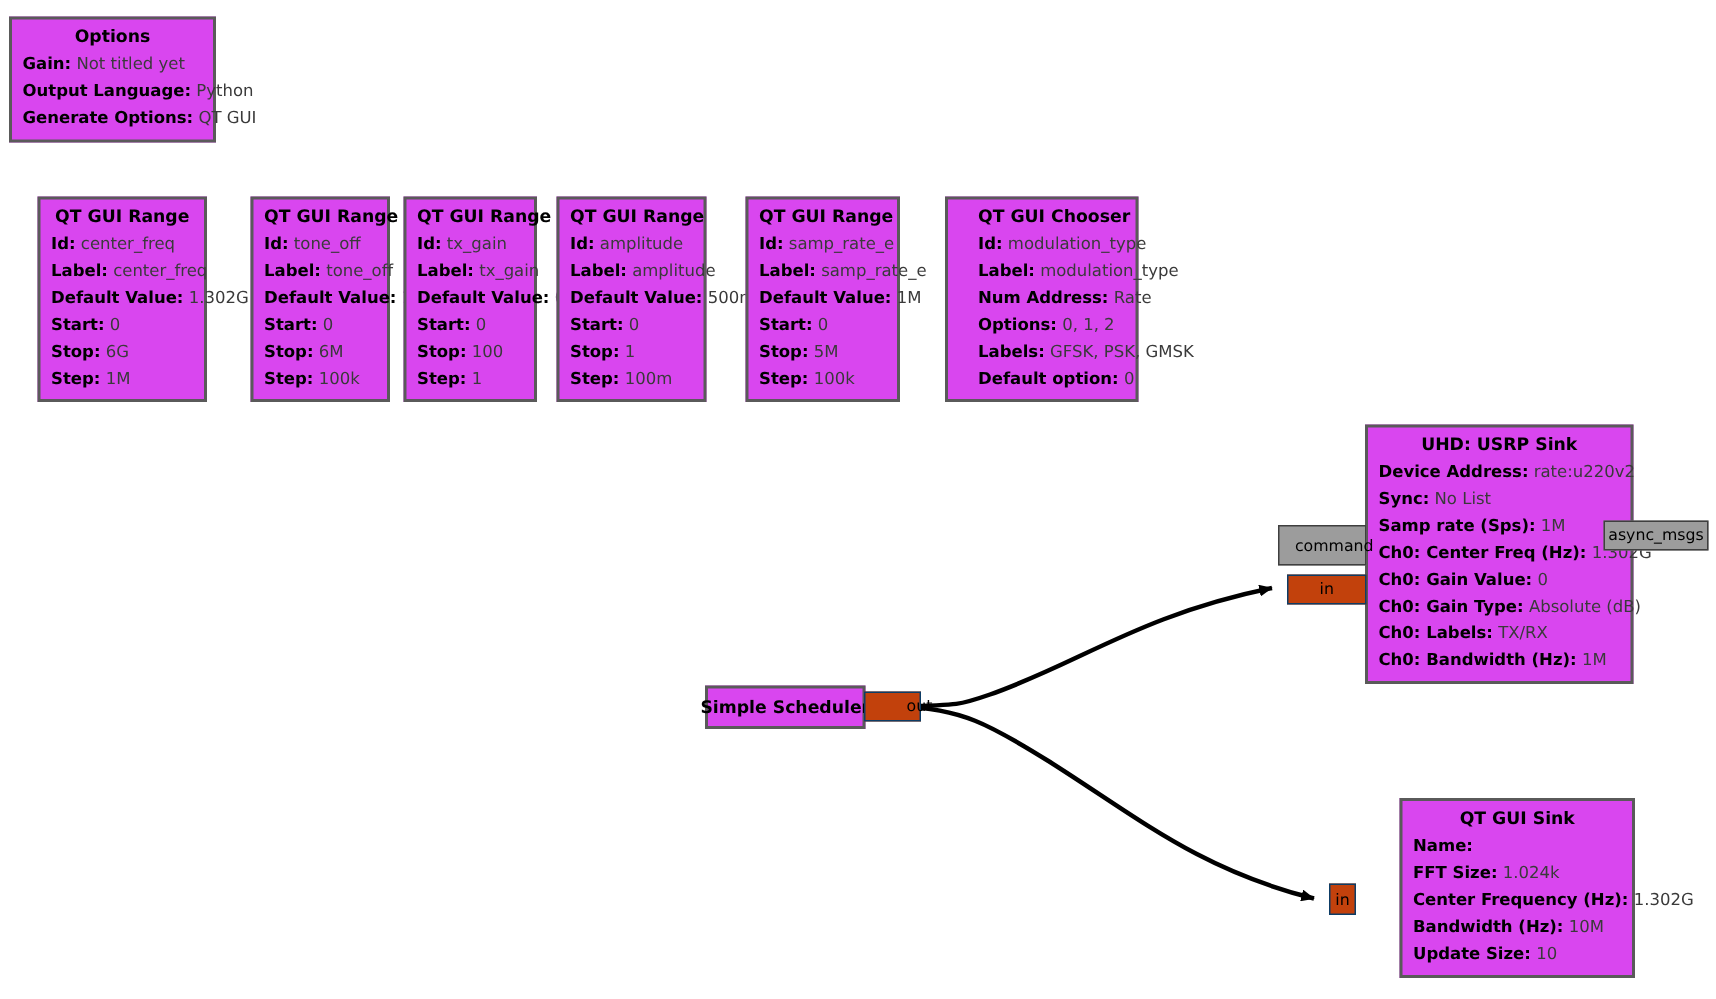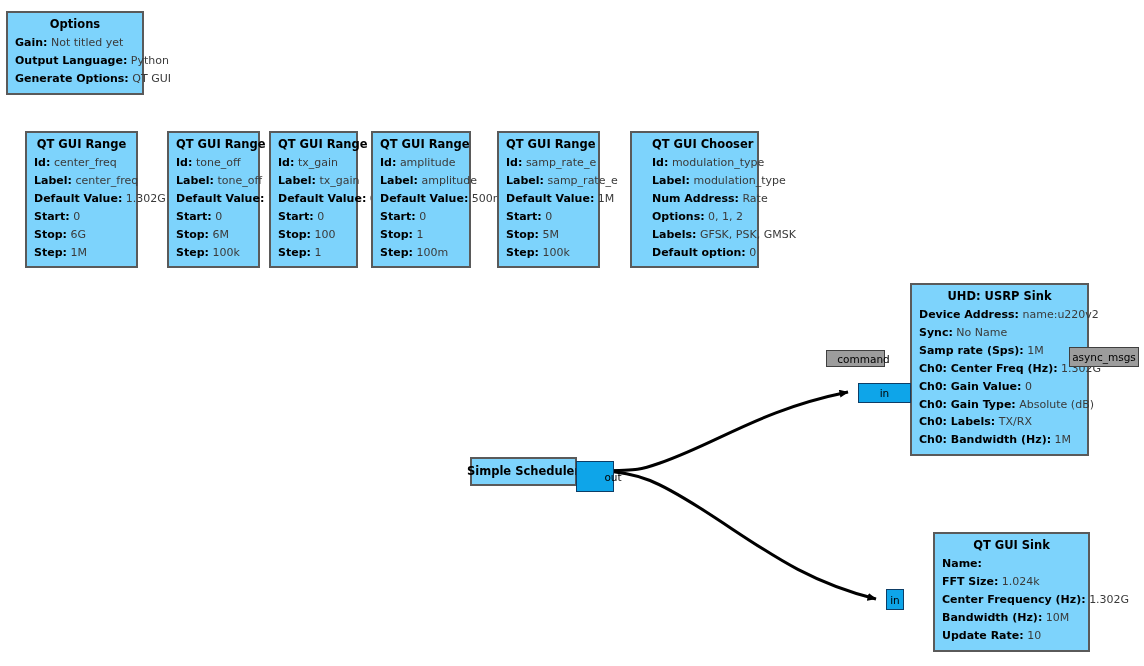--- a/index.html
+++ b/index.html
@@ -11,21 +11,21 @@
     position: relative;
     width: 1144px;
     height: 666px;
     background: #ffffff;
     font-family: "DejaVu Sans", sans-serif;
     overflow: hidden;
   }
   .block {
     position: absolute;
     box-sizing: border-box;
-    background: #7dd3fc;
+    background: #d946ef;
     border: 2px solid #5a5a5a;
     padding: 4px 7px 5px 7px;
     z-index: 5;
   }
   .block-title {
     text-align: center;
     font-weight: bold;
     font-size: 11.5px;
     color: #000;
     line-height: 15px;
@@ -57,21 +57,21 @@
     font-size: 10.5px;
     color: #000;
     text-align: center;
     white-space: nowrap;
     z-index: 7;
     display: flex;
     align-items: center;
     justify-content: center;
   }
   .port.stream {
-    background: #0ea5e9;
+    background: #c2410c;
     border: 1px solid #0d3d66;
   }
   .port.msg {
     background: #9c9c9c;
     border: 1px solid #3f3f3f;
     color: #000;
   }
   svg.wires {
     position: absolute;
     left: 0;
@@ -278,25 +278,25 @@
     <div class="param">
       <b>Default option:</b>
       <span>0</span>
     </div>
   </div>
 
   <div class="block" style="left:910px; top:283px; width:179px;">
     <div class="block-title">UHD: USRP Sink</div>
     <div class="param">
       <b>Device Address:</b>
-      <span>name:u220v2</span>
+      <span>rate:u220v2</span>
     </div>
     <div class="param">
       <b>Sync:</b>
-      <span>No Name</span>
+      <span>No List</span>
     </div>
     <div class="param">
       <b>Samp rate (Sps):</b>
       <span>1M</span>
     </div>
     <div class="param">
       <b>Ch0: Center Freq (Hz):</b>
       <span>1.302G</span>
     </div>
     <div class="param">
@@ -310,21 +310,21 @@
     <div class="param">
       <b>Ch0: Labels:</b>
       <span>TX/RX</span>
     </div>
     <div class="param">
       <b>Ch0: Bandwidth (Hz):</b>
       <span>1M</span>
     </div>
   </div>
 
-  <div class="port msg" style="left:826px; top:350px; width:59px; height:17px;padding-left:16px;">command</div>
+  <div class="port msg" style="left:852px; top:350px; width:59px; height:27px;padding-left:16px;">command</div>
   <div class="port stream" style="left:858px; top:383px; width:53px; height:20px;">in</div>
   <div class="port msg" style="left:1069px; top:347px; width:70px; height:20px;">async_msgs</div>
 
   <div class="block" style="left:903px; top:532px; width:157px;margin-left:30px;">
     <div class="block-title">QT GUI Sink</div>
     <div class="param">
       <b>Name:</b>
       <span></span>
     </div>
     <div class="param">
@@ -333,25 +333,25 @@
     </div>
     <div class="param">
       <b>Center Frequency (Hz):</b>
       <span>1.302G</span>
     </div>
     <div class="param">
       <b>Bandwidth (Hz):</b>
       <span>10M</span>
     </div>
     <div class="param">
-      <b>Update Rate:</b>
+      <b>Update Size:</b>
       <span>10</span>
     </div>
   </div>
 
   <div class="port stream" style="left:886px; top:589px; width:18px; height:21px;">in</div>
 
   <div class="block inline-title" style="left:470px; top:457px; width:107px; height:29px; padding:0;">
     <div class="block-title">Simple Scheduler</div>
   </div>
-  <div class="port stream" style="left:576px; top:461px; width:24px; height:31px;padding-left:36px;">out</div>
+  <div class="port stream" style="left:576px; top:461px; width:24px; height:20px;padding-left:36px;">out</div>
 
 </div>
 
 </body></html>

